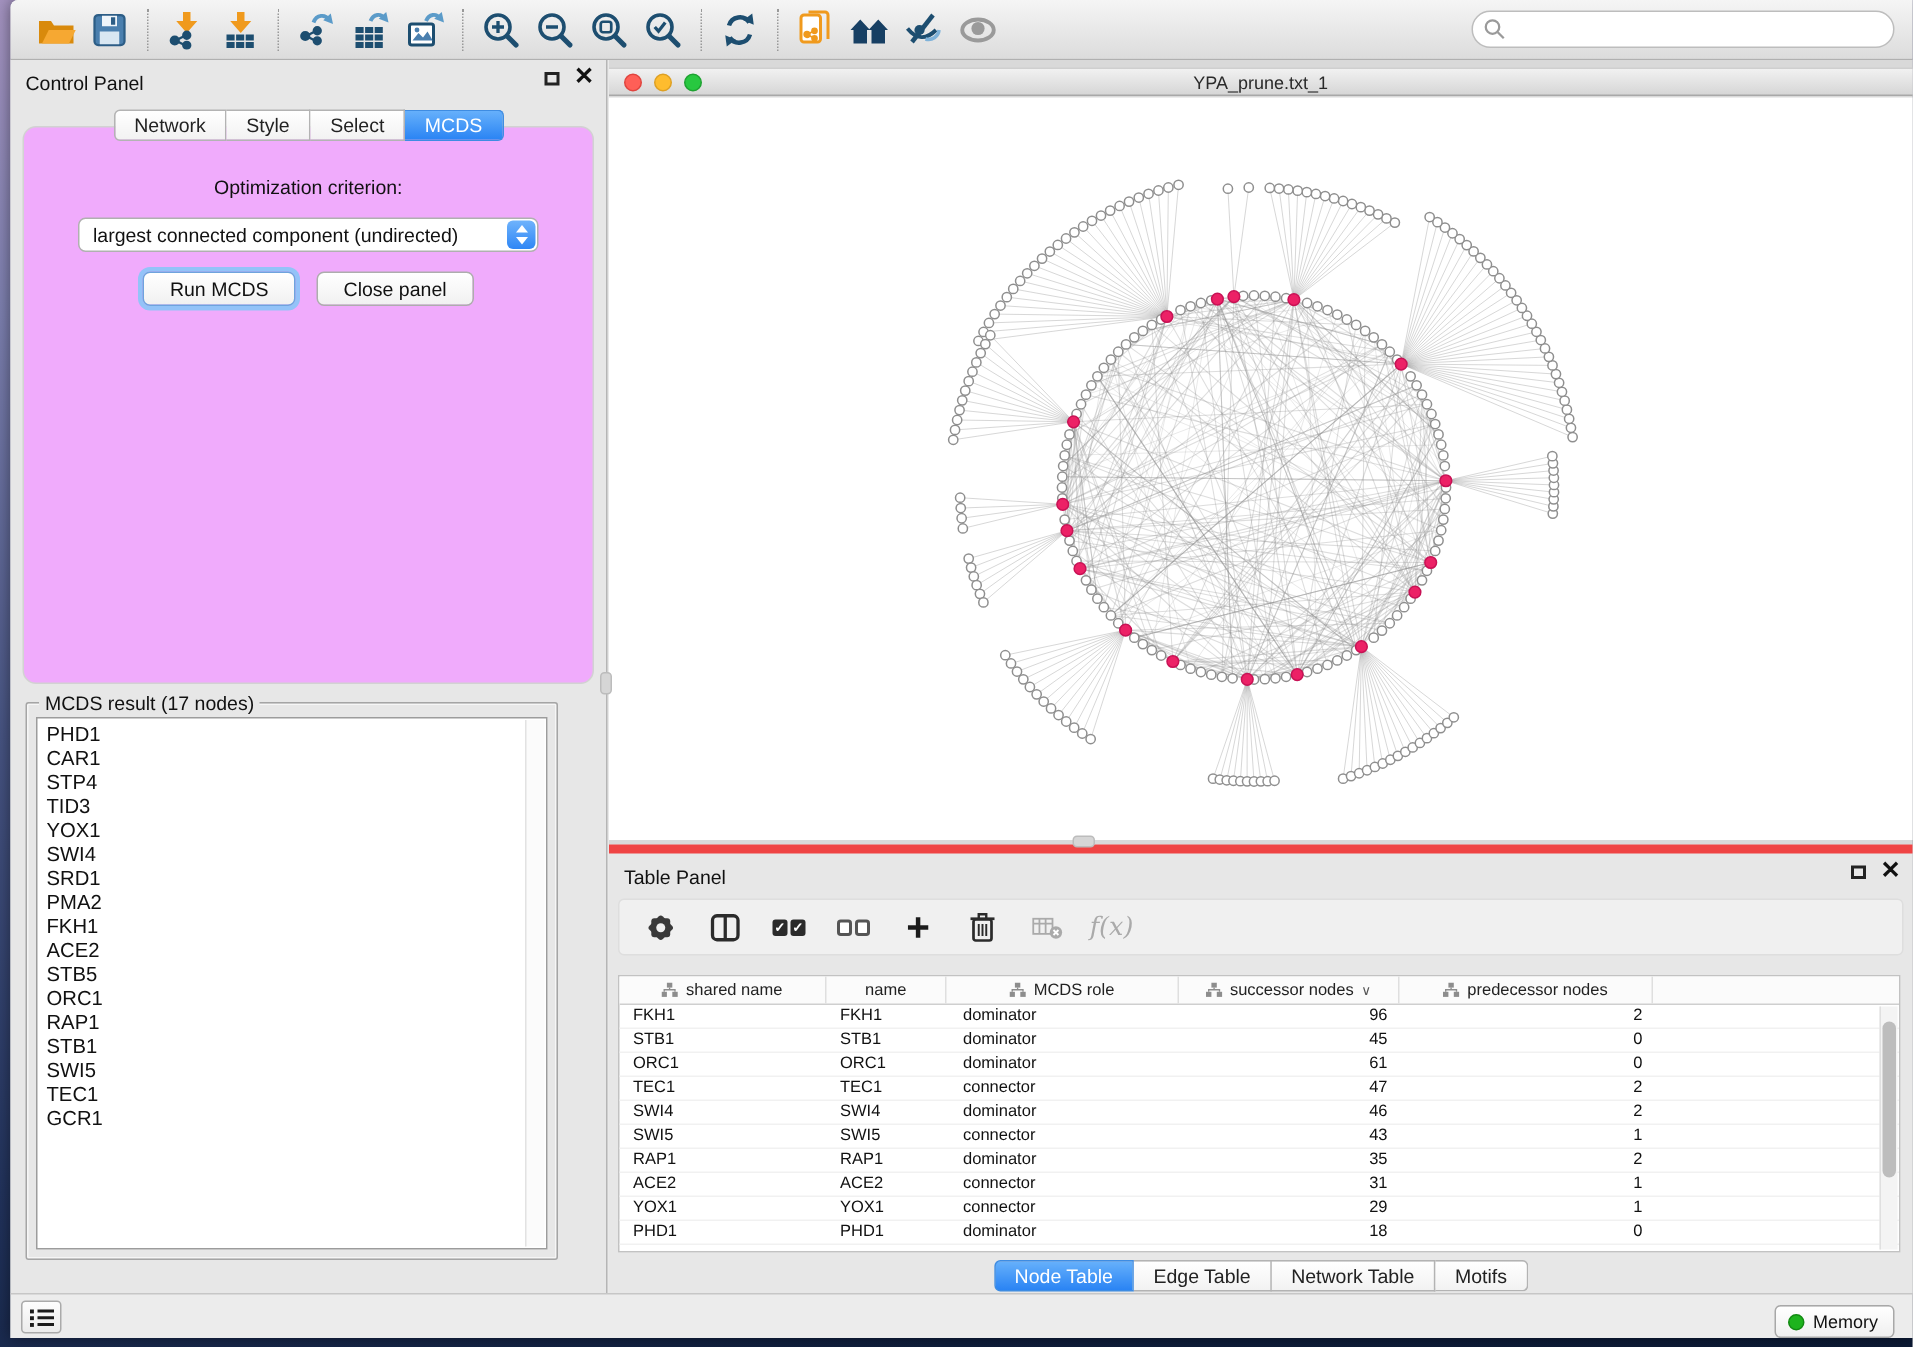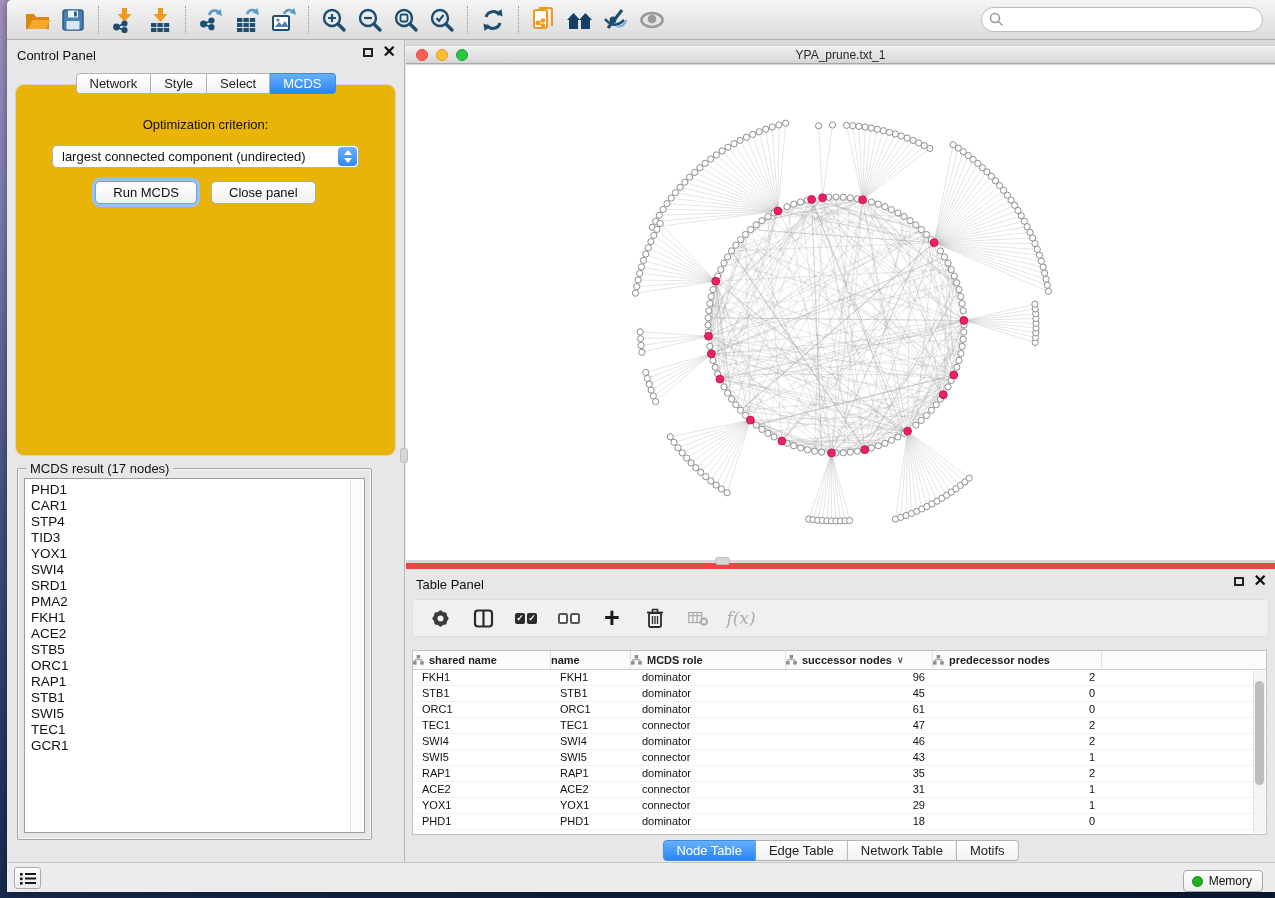--- a/index.html
+++ b/index.html
@@ -26,21 +26,21 @@
   .float-ico { width:10px; height:9px; border:2px solid #222; }
   .close-ico { font-size:16px; font-weight:700; color:#111; line-height:10px; }
 
   .seg { display:flex; position:absolute; z-index:3; }
   .seg-tab { height:21px; line-height:19px; padding:0 13px; font-size:13px; color:#222; background:linear-gradient(#ffffff,#f2f2f2); border:1px solid #b3b3b3; border-left:none; }
   .seg-tab:first-child { border-left:1px solid #b3b3b3; border-radius:4px 0 0 4px; }
   .seg-tab:last-child { border-radius:0 4px 4px 0; }
   .seg-tab.active { background:linear-gradient(#66b0fb,#2a84f4); color:#fff; border-color:#3e8ce2; }
   .cp-tabs { left:50%; transform:translateX(-50%); top:33px; }
 
-  .cp-pane { position:absolute; left:8px; right:8px; top:44px; height:372px; background:#eab308; border:1px solid #d2d2d2; border-radius:9px; }
+  .cp-pane { position:absolute; left:8px; right:8px; top:44px; height:372px; background:#f0abfc; border:1px solid #d2d2d2; border-radius:9px; }
   .opt-label { text-align:center; margin-top:32px; font-size:13px; color:#111; }
   .dropdown { position:relative; margin:13px 36px 0 36px; height:23px; background:#fff; border:1px solid #b0b0b0; border-radius:5px; display:flex; align-items:center; padding:0 26px 0 9px; font-size:13px; color:#111; }
   .dd-stepper { position:absolute; right:1px; top:1px; bottom:1px; width:19px; background:linear-gradient(#6fb3fc,#2f86f5); border-radius:4px; display:flex; flex-direction:column; align-items:center; justify-content:center; gap:3px; }
   .dd-up { width:0; height:0; border-left:4px solid transparent; border-right:4px solid transparent; border-bottom:5px solid #fff; }
   .dd-down { width:0; height:0; border-left:4px solid transparent; border-right:4px solid transparent; border-top:5px solid #fff; }
   .cp-buttons { display:flex; justify-content:center; gap:14px; margin-top:13px; }
   .btn { height:23px; padding:0 17px; background:linear-gradient(#ffffff,#f1f1f1); border:1px solid #adadad; border-radius:5px; font-size:13px; color:#111; display:flex; align-items:center; }
   .btn.focused { border-color:#6ea4dd; box-shadow:0 0 0 3px #93c3f8; }
 
   .mcds-group { position:absolute; left:10px; right:32px; top:428px; height:372px; border:1px solid #a5a5a5; border-radius:2px; box-shadow:inset 0 0 0 1px #f6f6f6; }
@@ -69,21 +69,21 @@
   .tp-toolbar { position:absolute; left:6px; right:6px; top:30px; height:38px; background:#f0f0f0; border:1px solid #dedede; border-radius:4px; display:flex; align-items:center; padding-left:16px; gap:21px; }
   .tp-ico { width:22px; height:24px; display:flex; align-items:center; justify-content:center; }
   .fx { font-family:"DejaVu Serif", serif; font-style:italic; font-size:17px; color:#aaa; }
   .checkpair { display:flex; gap:2px; }
   .ckbox { width:11px; height:11px; background:#2b2b2b; border-radius:2px; color:#fff; font-size:9px; line-height:11px; text-align:center; font-weight:700; }
   .embox { width:11px; height:11px; background:#fff; border:2px solid #555; border-radius:2.5px; }
   .plus-glyph { font-size:27px; font-weight:700; color:#1b1b1b; line-height:22px; }
 
   .tablebox { position:absolute; left:6px; right:8px; top:81px; height:185px; background:#fff; border:1px solid #c2c2c2; }
   .thead { display:flex; height:19px; background:#fbfbfb; border-bottom:1px solid #cfcfcf; }
-  .th { display:flex; align-items:center; gap:5px; font-size:11px; color:#222; border-right:1px solid #dfdfdf; height:100%;font-weight:bold; }
+  .th { display:flex; align-items:center; justify-content:center; gap:5px; font-size:11px; color:#222; border-right:1px solid #dfdfdf; height:100%; }
   .th.filler { border-right:none; flex:1; }
   .caret { font-size:9px; color:#555; }
   .tbody { position:relative; }
   .trow { display:flex; height:16px; align-items:center; border-bottom:1px solid #f1f1f1; }
   .td { font-size:11px; color:#111; height:100%; line-height:15px; }
   .c0 { width:138px; padding-left:9px; }
   .c1 { width:80px;  padding-left:9px; }
   .c2 { width:155px; padding-left:11px; }
   .c3 { width:147px; padding-right:8px; text-align:right; }
   .c4 { width:169px; padding-right:7px; text-align:right; }

